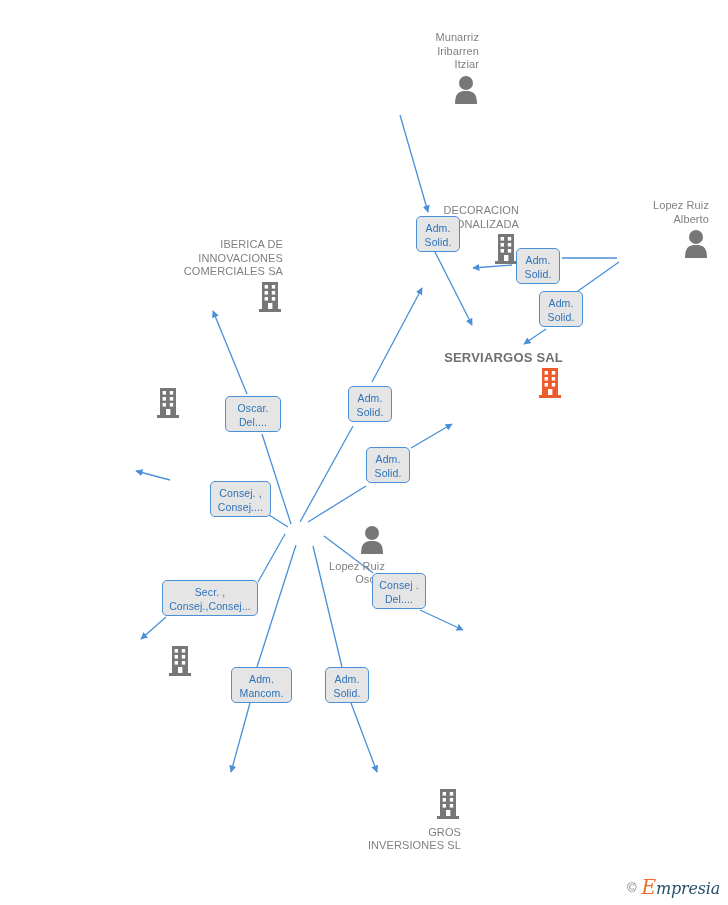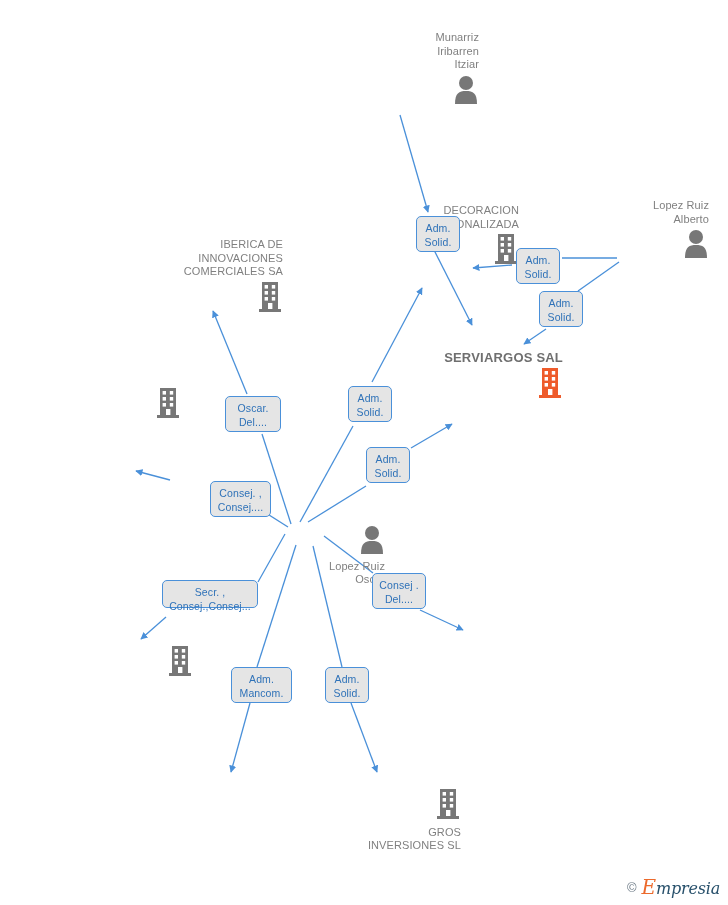--- a/index.html
+++ b/index.html
@@ -294,21 +294,21 @@
   <div class="edge-label" style="left:539px; top:291px; width:44px; height:36px;">Adm.
 Solid.</div>
   <div class="edge-label" style="left:225px; top:396px; width:56px; height:36px;">Oscar.
 Del....</div>
   <div class="edge-label" style="left:348px; top:386px; width:44px; height:36px;">Adm.
 Solid.</div>
   <div class="edge-label" style="left:366px; top:447px; width:44px; height:36px;">Adm.
 Solid.</div>
   <div class="edge-label" style="left:174px; top:481px; width:61px; height:36px;margin-left:36px;">Consej. ,
 Consej....</div>
-  <div class="edge-label" style="left:162px; top:580px; width:96px; height:28px;">Secr. ,
+  <div class="edge-label" style="left:162px; top:580px; width:96px; height:36px;">Secr. ,
 Consej.,Consej...</div>
   <div class="edge-label" style="left:372px; top:573px; width:54px; height:36px;">Consej .
 Del....</div>
   <div class="edge-label" style="left:231px; top:667px; width:61px; height:36px;">Adm.
 Mancom.</div>
   <div class="edge-label" style="left:325px; top:667px; width:44px; height:36px;">Adm.
 Solid.</div>
 
   <div id="watermark">
     <span class="copy">©</span>

